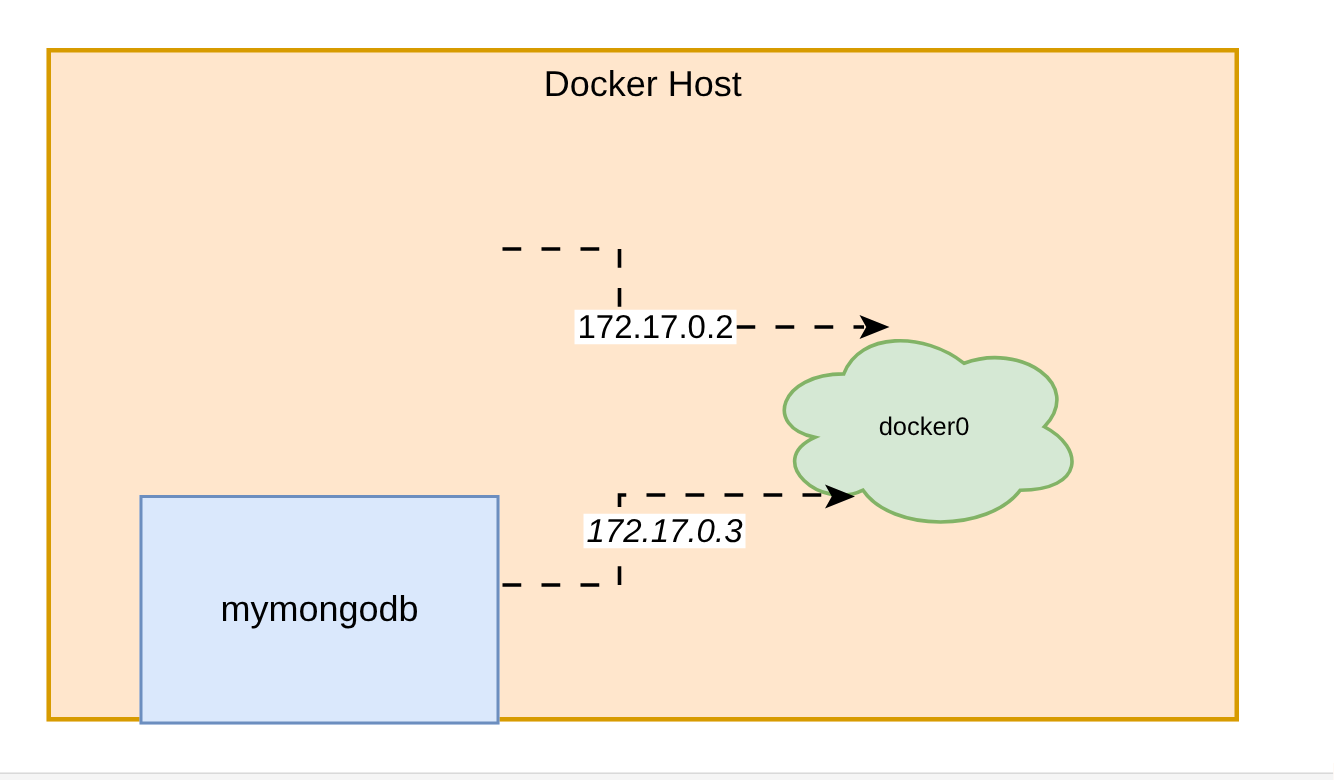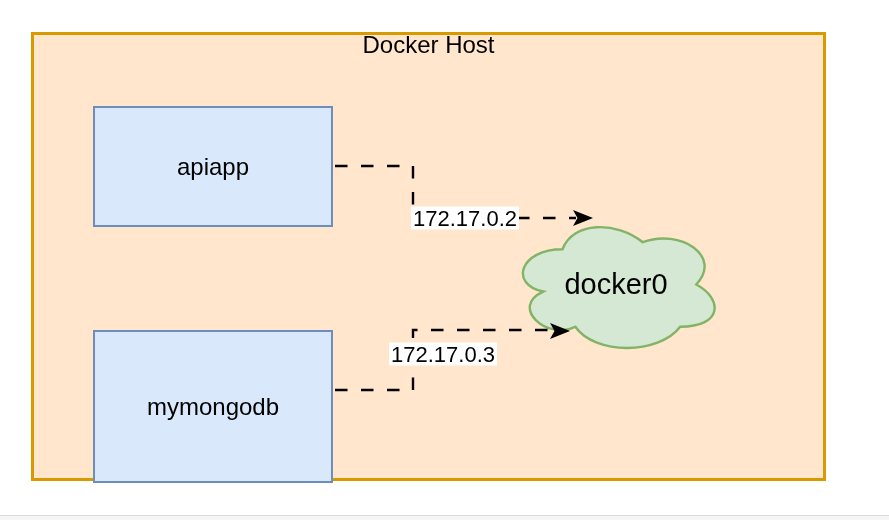--- a/index.html
+++ b/index.html
@@ -8,21 +8,21 @@
     background: #ffffff; color: #000;
     font-family: "Liberation Sans", "DejaVu Sans", sans-serif;
   }
   .host-box {
     position: absolute; left: 31px; top: 32px; width: 795px; height: 449px;
     box-sizing: border-box;
     border: 3px solid var(--host-border, #d79b00);
     background: var(--host-fill, #ffe6cc);
   }
   .host-title {
-    position: absolute; left: 31px; top: 31px; width: 795px;
+    position: absolute; left: 31px; top: 43px; width: 795px;
     text-align: center; font-size: 24px; line-height: 28px;
   }
   .node {
     position: absolute; left: 93px; width: 240px; box-sizing: border-box;
     border: 2px solid var(--node-border, #6c8ebf);
     background: var(--node-fill, #dae8fc);
     display: flex; align-items: center; justify-content: center;
     font-size: 24px;
   }
   .node-apiapp    { top: 106px; height: 121px; }
@@ -34,45 +34,42 @@
     stroke-width: 2.4;
   }
   .edge {
     fill: none; stroke: var(--connector, #000);
     stroke-width: 2.4; stroke-dasharray: 12.5 13.5;
   }
   .arrow { fill: var(--connector, #000); stroke: none; }
   .cloud-label {
     position: absolute; left: 509px; top: 214px; width: 214px; height: 141px;
     display: flex; flex-direction: column; align-items: center; justify-content: center;
-    text-align: center; font-size: 29px; line-height: 29px;
+    text-align: center; font-size: 17px; line-height: 29px;
   }
   .ip-label {
     position: absolute; transform: translate(-50%, -50%);
     background: var(--label-bg, #ffffff);
     font-size: 22px; line-height: 23px; padding: 0 2px; white-space: nowrap;
   }
-  .ip-label.one { left: 437px; top: 218px; margin-left: 28px; }
-  .ip-label.two { left: 443px; top: 354px; }
+  .ip-label.one { left: 437px; top: 218px; }
+  .ip-label.two { left: 443px; top: 354px; font-style: italic; }
   .page-divider {
     position: absolute; left: 0; bottom: 0; width: 889px; height: 4px;
     background: #f5f5f5; border-top: 1px solid #d9d9d9;
   }
 </style>
 </head>
 <body>
 
 <div class="canvas">
 
   <div class="host-box"></div>
   <div class="host-title">Docker Host</div>
 
-  <div class="node node-apiapp">
-    <span>apiapp</span>
-  </div>
 
   <div class="node node-mymongodb">
     <span>mymongodb</span>
   </div>
 
   <svg class="overlay" width="889" height="520" viewBox="0 0 889 520">
     <g transform="translate(509,214)">
       <path class="cloud" d="M 53.5 35.25
                C 10.7 35.25 0 70.5 34.24 77.55
                C 0 93.06 38.52 126.9 66.34 112.8

